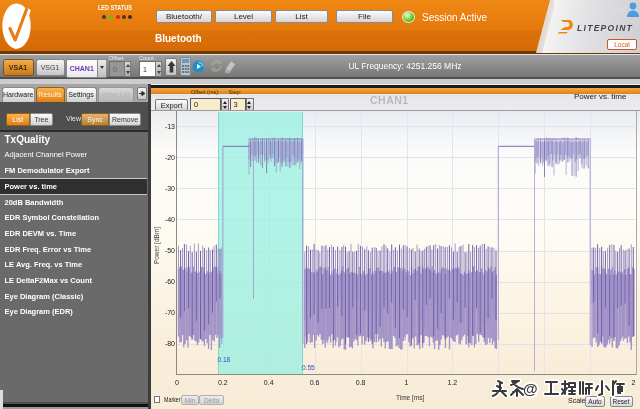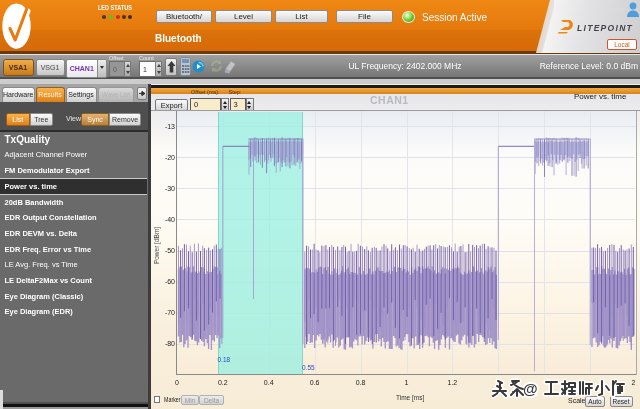--- a/index.html
+++ b/index.html
@@ -104,22 +104,21 @@
 <path d="M3 9 a5 5 0 0 1 9-2.5" fill="none" stroke="#a8b890" stroke-width="2.2"></path>
 <path d="M12 9 a5 5 0 0 1 -9 2.5" fill="none" stroke="#a8b890" stroke-width="2.2"></path>
 <path d="M12 3 v4 h-4z" fill="#a8b890"></path>
       <path d="M3 15 v-4 h4z" fill="#a8b890"></path>
 </svg>
 <svg class="abs" style="left:224px;top:58.5px" width="13" height="15" opacity="0.65">
 <path d="M1.5 10 L7 2 L11.5 5 L6 13 Z" fill="#e2e2e6" stroke="#9a9aa0" stroke-width="0.8"></path>
 <path d="M1.5 10 L6 13 L5 14.5 L1 13.5 Z" fill="#b8c8d8"></path>
 </svg>
 
-<div class="abs" style="left:300px;top:61px;width:210px;text-align:center;font-size:8.5px;color:#fff">UL Frequency: 2402.000 MHz</div>
-<div class="abs" style="left:438px;top:61px;width:200px;text-align:right;font-size:8.5px;color:#fff">Reference Level: 0.0 dBm</div>
+<div class="abs" style="left:300px;top:61px;width:210px;text-align:center;font-size:8.5px;color:#fff">UL Frequency: 4251.256 MHz</div>
 
 <div class="abs" style="left:0;top:84px;width:148px;height:325px;background:#4f4f4f"></div>
 <div class="abs" style="left:0;top:84px;width:148px;height:17.5px;background:#a5a5a5"></div>
 <div class="abs" style="left:2px;top:86.5px;width:32.5px;height:15px;background:linear-gradient(#fdfdfd,#cfcfcf);border:1px solid #8a8a8a;border-bottom:none;border-radius:3px 3px 0 0;font-size:7px;color:#222;text-align:center;line-height:14px">Hardware</div>
 <div class="abs" style="left:35.5px;top:86.5px;width:29px;height:15px;background:linear-gradient(#f9b44f,#e07f15);border:1px solid #9a6018;border-bottom:none;border-radius:3px 3px 0 0;font-size:7px;color:#fff4e0;text-align:center;line-height:14px">Results</div>
 <div class="abs" style="left:65.5px;top:86.5px;width:31px;height:15px;background:linear-gradient(#fdfdfd,#cfcfcf);border:1px solid #8a8a8a;border-bottom:none;border-radius:3px 3px 0 0;font-size:7px;color:#222;text-align:center;line-height:14px">Settings</div>
 <div class="abs" style="left:98px;top:86.5px;width:36px;height:15px;background:linear-gradient(#d9d9d9,#b4b4b4);border:1px solid #999;border-bottom:none;border-radius:3px 3px 0 0;font-size:6.5px;color:#b4b4b4;text-align:center;line-height:14px">Wave List</div>
 <div class="abs" style="left:137px;top:87px;width:9.5px;height:13px;background:linear-gradient(#f4f4f4,#c8c8c8);border:1px solid #7e7e7e;border-radius:2px"></div>
 <svg class="abs" style="left:138.5px;top:90px" width="7" height="7">
       <path d="M0 3.5h3M3 1.5v4M3 1.5l3 2-3 2z" stroke="#333" stroke-width="1" fill="#333"></path>
@@ -132,24 +131,24 @@
 <div class="abs" style="left:109px;top:112.8px;width:32px;height:13.5px;background:linear-gradient(#fbfbfb,#d2d2d2);border:1px solid #8a8a8a;border-radius:0 2px 2px 0;font-size:7px;color:#333;text-align:center;line-height:12px">Remove</div>
 
 <div class="abs" style="left:0;top:129.5px;width:148px;height:2px;background:#2b2b2b"></div>
 <div class="abs" style="left:0;top:131.5px;width:148px;height:270.5px;background:#6a6a6a"></div>
 <div style="position:absolute;left:4.5px;top:134.7px;font-size:10px;font-weight:bold;color:#fff;line-height:9px;white-space:nowrap">TxQuality</div>
     <div style="position:absolute;left:4.5px;top:150.4px;font-size:7.5px;font-weight:normal;color:#fff;line-height:9px;white-space:nowrap">Adjacent Channel Power</div>
     <div style="position:absolute;left:4.5px;top:166.1px;font-size:7.5px;font-weight:bold;color:#fff;line-height:9px;white-space:nowrap">FM Demodulator Export</div>
     <div style="position:absolute;left:0;top:178.1px;width:147px;height:16.7px;background:#2f2f2f;border-top:1px solid #c9c9c9;border-bottom:1px solid #c9c9c9;box-sizing:border-box"></div>
     <div style="position:absolute;left:4.5px;top:181.8px;font-size:7.5px;font-weight:bold;color:#fff;line-height:9px;white-space:nowrap">Power vs. time</div>
     <div style="position:absolute;left:4.5px;top:197.5px;font-size:7.5px;font-weight:bold;color:#fff;line-height:9px;white-space:nowrap">20dB Bandwidth</div>
-    <div style="position:absolute;left:4.5px;top:213.2px;font-size:7.5px;font-weight:bold;color:#fff;line-height:9px;white-space:nowrap">EDR Output Constellation</div>
-    <div style="position:absolute;left:4.5px;top:228.9px;font-size:7.5px;font-weight:bold;color:#fff;line-height:9px;white-space:nowrap">EDR DEVM vs. Delta</div>
+    <div style="position:absolute;left:4.5px;top:213.2px;font-size:7.5px;font-weight:bold;color:#fff;line-height:9px;white-space:nowrap">EDR Symbol Constellation</div>
+    <div style="position:absolute;left:4.5px;top:228.9px;font-size:7.5px;font-weight:bold;color:#fff;line-height:9px;white-space:nowrap">EDR DEVM vs. Time</div>
     <div style="position:absolute;left:4.5px;top:244.6px;font-size:7.5px;font-weight:bold;color:#fff;line-height:9px;white-space:nowrap">EDR Freq. Error vs Time</div>
-    <div style="position:absolute;left:4.5px;top:260.3px;font-size:7.5px;font-weight:normal;color:#fff;line-height:9px;white-space:nowrap">LE Avg. Freq. vs Time</div>
+    <div style="position:absolute;left:4.5px;top:260.3px;font-size:7.5px;font-weight:bold;color:#fff;line-height:9px;white-space:nowrap">LE Avg. Freq. vs Time</div>
     <div style="position:absolute;left:4.5px;top:276.0px;font-size:7.5px;font-weight:bold;color:#fff;line-height:9px;white-space:nowrap">LE DeltaF2Max vs Count</div>
     <div style="position:absolute;left:4.5px;top:291.7px;font-size:7.5px;font-weight:bold;color:#fff;line-height:9px;white-space:nowrap">Eye Diagram (Classic)</div>
     <div style="position:absolute;left:4.5px;top:307.4px;font-size:7.5px;font-weight:bold;color:#fff;line-height:9px;white-space:nowrap">Eye Diagram (EDR)</div>
 <div class="abs" style="left:0;top:403.5px;width:148px;height:3.5px;background:#111"></div>
 <div class="abs" style="left:0;top:407px;width:148px;height:2px;background:#9a9a9a"></div>
 <div class="abs" style="left:0;top:390px;width:2.5px;height:19px;background:#dcdcdc"></div>
 
 <div class="abs" style="left:148px;top:84px;width:2.5px;height:325px;background:#3c3c3c"></div>
 <div class="abs" style="left:150.5px;top:85px;width:489.5px;height:2.5px;background:#1c1c1c"></div>
 <div class="abs" style="left:150.5px;top:87.5px;width:489.5px;height:6px;background:linear-gradient(#f2aa42,#d8821c)"></div>

